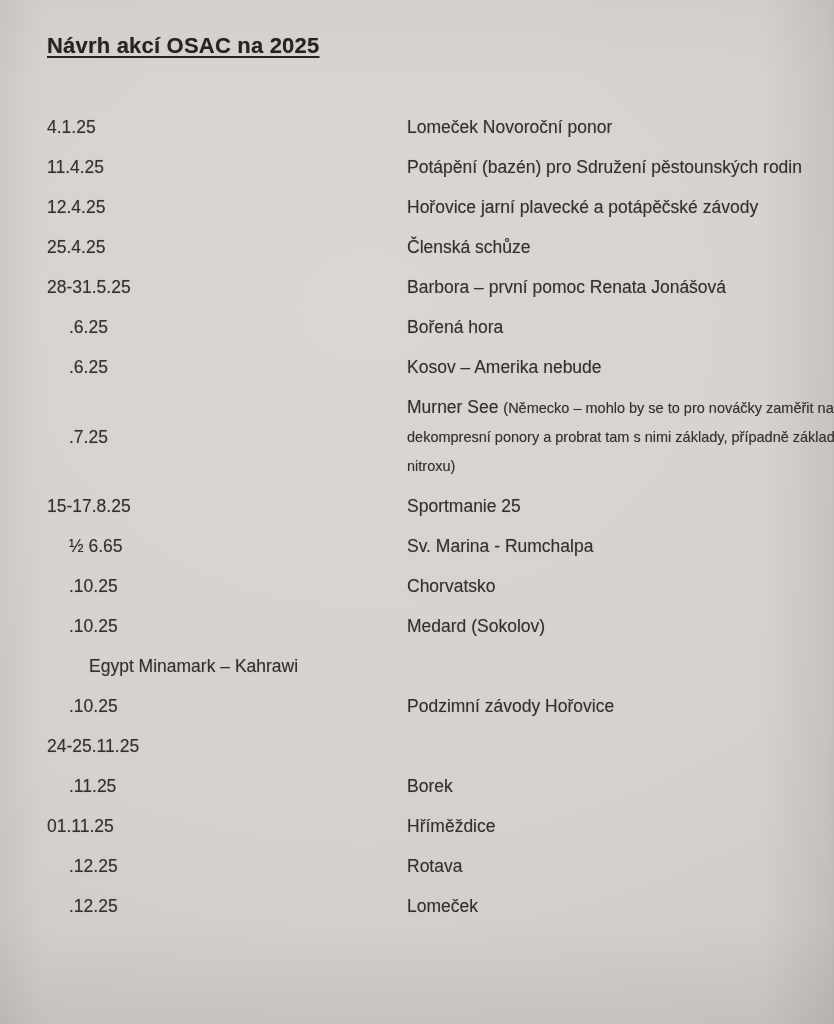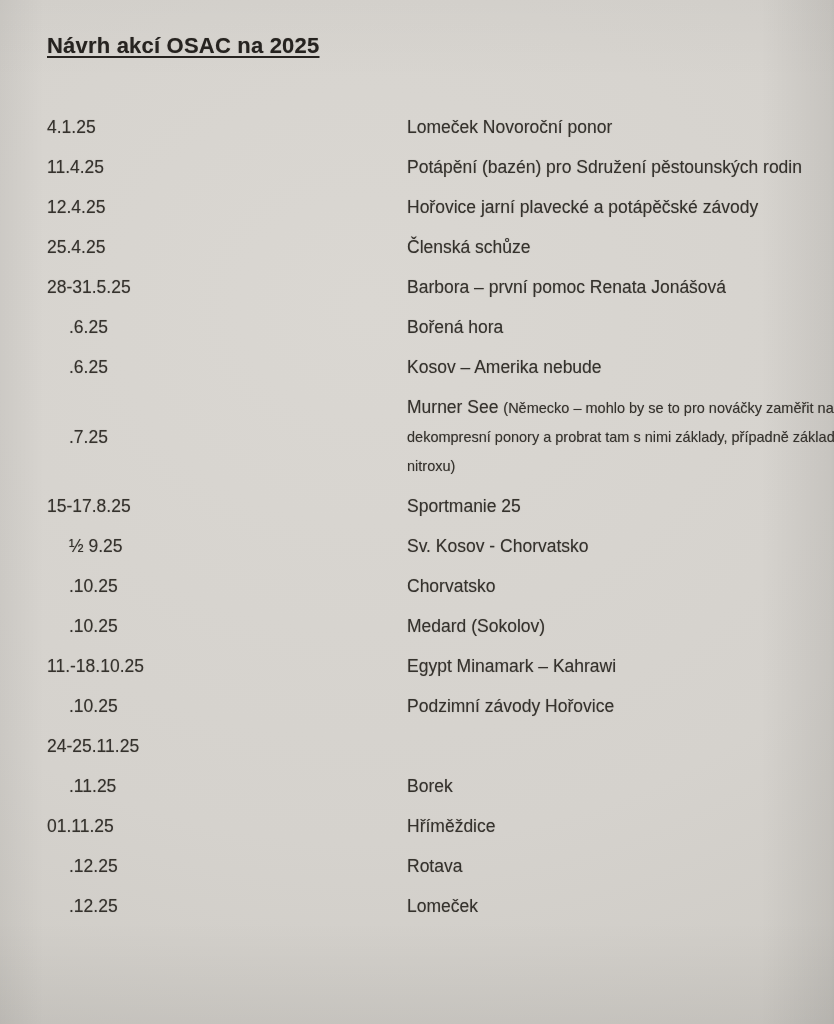--- a/index.html
+++ b/index.html
@@ -114,37 +114,36 @@
     <span class="date">.7.25</span>
     <span class="event"><span class="event-name">Murner See</span> <span class="event-note">(Německo – mohlo by se to pro nováčky zaměřit na dekompresní ponory a probrat tam s nimi základy, případně základy nitroxu)</span></span>
   </div>
 
   <div class="row">
     <span class="date">15-17.8.25</span>
     <span class="event"><span class="event-name">Sportmanie 25</span> </span>
   </div>
 
   <div class="row indent">
-    <span class="date">½ 9.25</span>
-    <span class="event"><span class="event-name">Sv. Kosov - Chorvatsko</span> </span>
+    <span class="date">½ 6.65</span>
+    <span class="event"><span class="event-name">Sv. Marina - Rumchalpa</span> </span>
   </div>
 
 
   <div class="row indent">
     <span class="date">.10.25</span>
     <span class="event"><span class="event-name">Chorvatsko</span> </span>
   </div>
 
   <div class="row indent">
     <span class="date">.10.25</span>
     <span class="event"><span class="event-name">Medard (Sokolov)</span> </span>
   </div>
 
   <div class="row">
-    <span class="date">11.-18.10.25</span>
     <span class="event"><span class="event-name">Egypt Minamark – Kahrawi</span> </span>
   </div>
 
   <div class="row indent">
     <span class="date">.10.25</span>
     <span class="event"><span class="event-name">Podzimní závody Hořovice</span> </span>
   </div>
 
   <div class="row">
     <span class="date">24-25.11.25</span>

